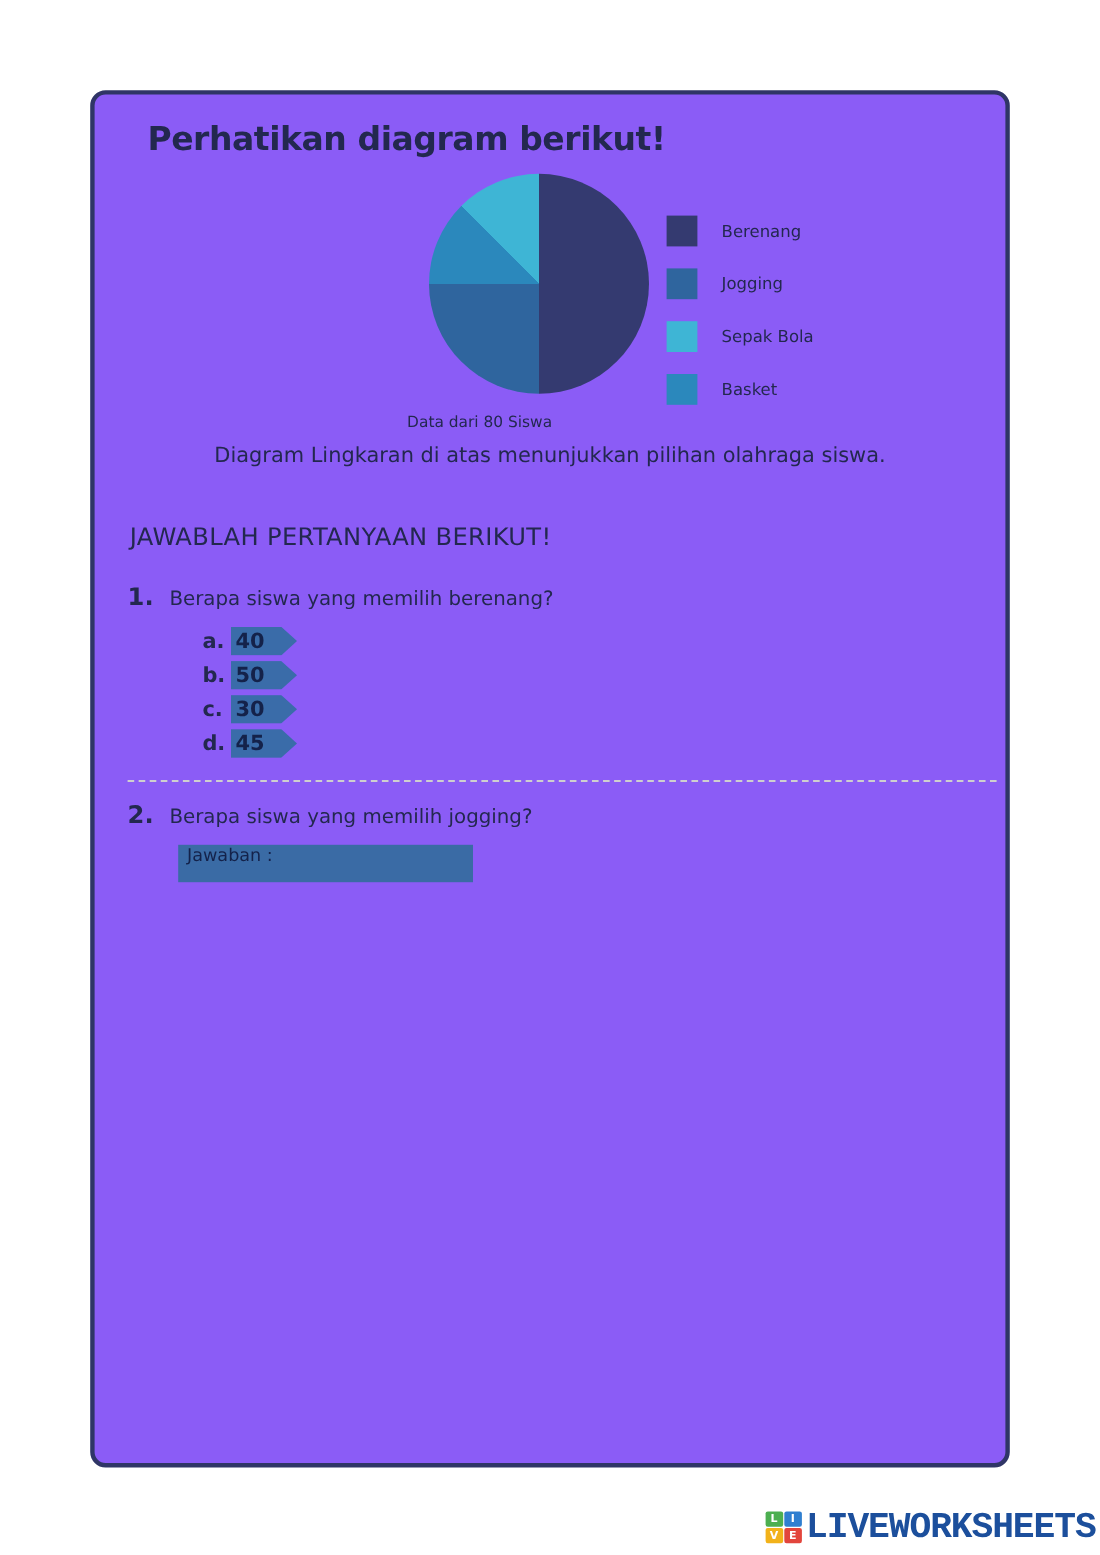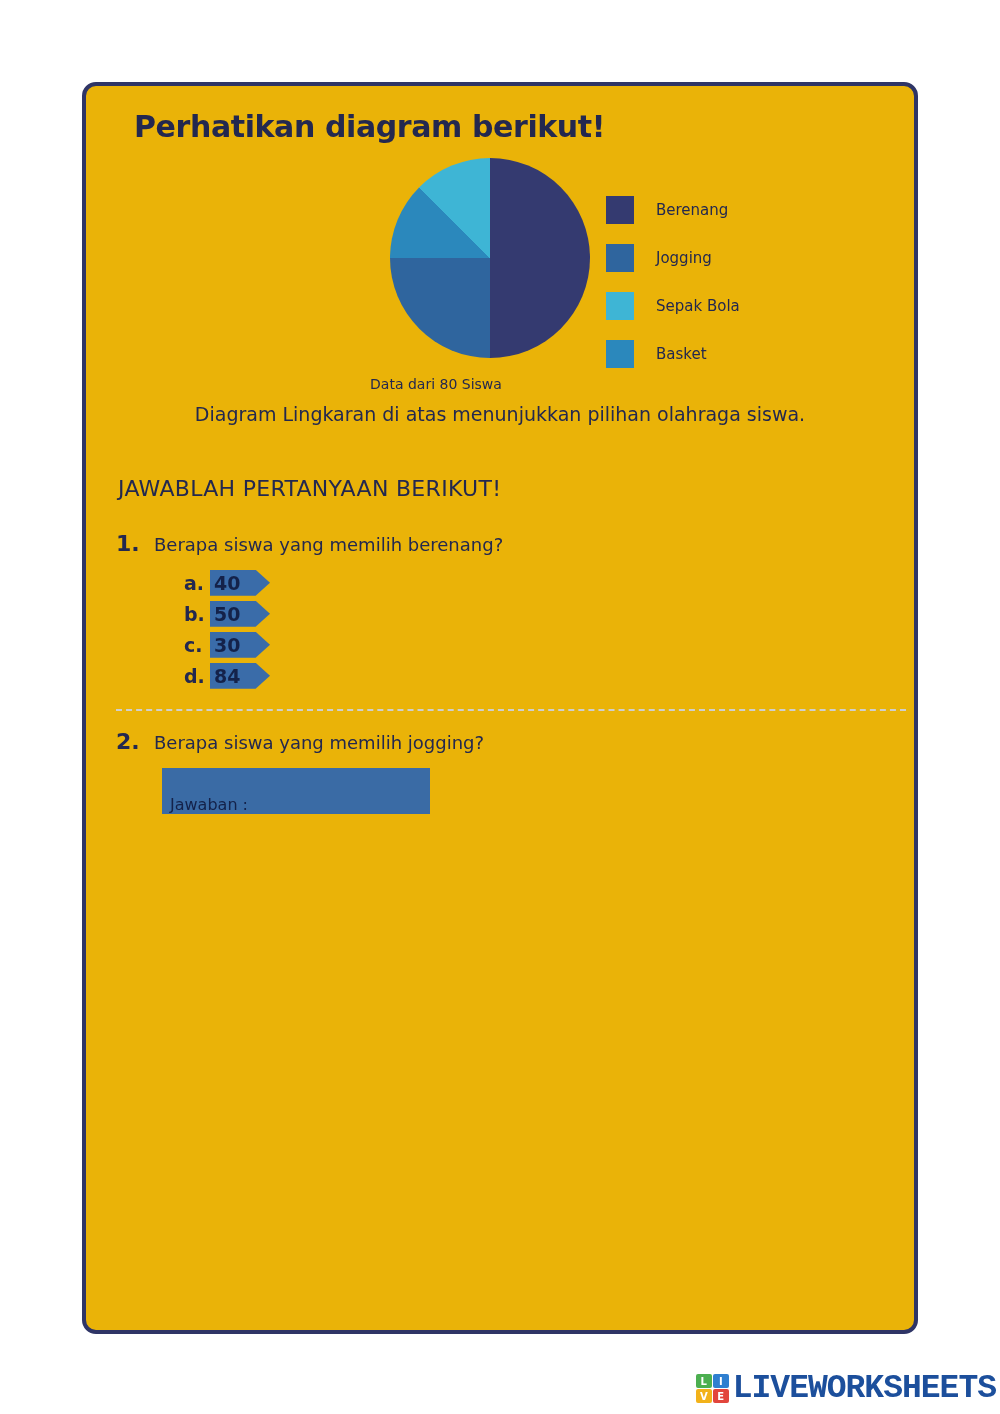--- a/index.html
+++ b/index.html
@@ -18,21 +18,21 @@
 
   
   .page-frame {
     position: absolute;
     left: 82px;
     top: 82px;
     width: 836px;
     height: 1252px;
     border: 4px solid #2f3566;
     border-radius: 14px;
-    background: #eab308;
+    background: #8b5cf6;
     box-sizing: border-box;
   }
 
   
   .title {
     position: absolute;
     left: 48px;
     top: 23px;
     font-size: 30px;
     font-weight: bold;
@@ -178,24 +178,24 @@
     margin: 18px 0 20px 0;
     border-top: 2px dashed #cfcfcf;
     height: 0;
   }
 
   
   .answer-box {
     margin-top: 12px;
     margin-left: 8px;
     width: 268px;
-    height: 46px;
+    height: 34px;
     background: #3a6ba5;
     display: flex;
-    align-items: flex-end;
+    align-items: flex-start;
   }
   .answer-label {
     margin-left: 8px;
     font-size: 16px;
     color: #14224a;
   }
 
   
   .footer-logo {
     position: absolute;
@@ -289,21 +289,21 @@
           <span class="choice-letter">c.</span>
           <span class="choice-banner">
             <span class="banner-shape"></span>
             <span class="choice-value">30</span>
           </span>
         </div>
         <div class="choice-row">
           <span class="choice-letter">d.</span>
           <span class="choice-banner">
             <span class="banner-shape"></span>
-            <span class="choice-value">84</span>
+            <span class="choice-value">45</span>
           </span>
         </div>
       </div>
     </div>
 
     <div class="separator"></div>
 
     <div class="question">
       <span class="q-number">2.</span>
       <span class="q-text">Berapa siswa yang memilih jogging?</span>

